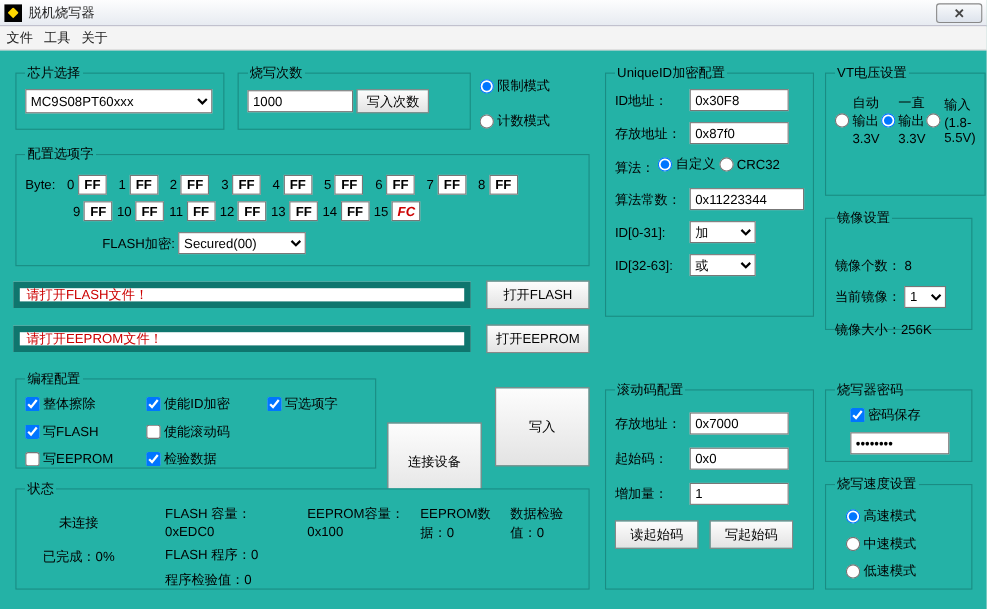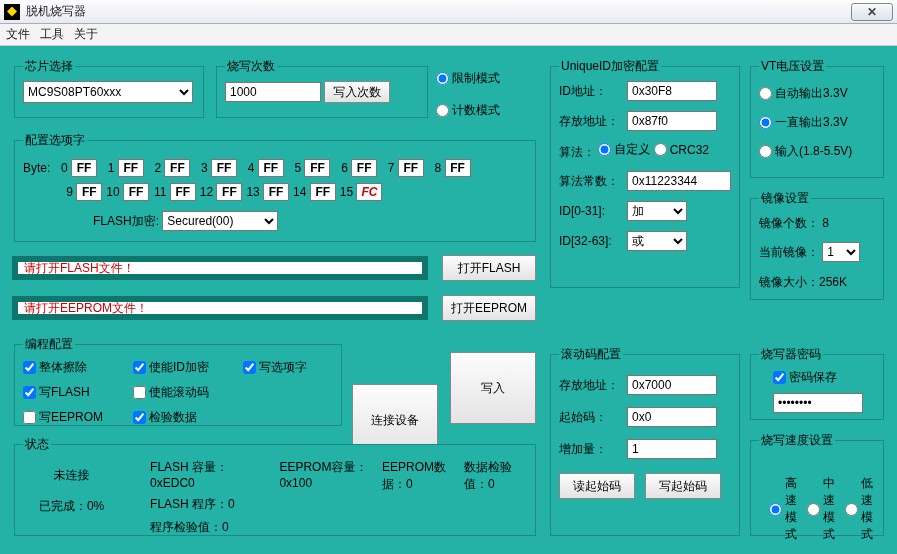--- a/index.html
+++ b/index.html
@@ -180,39 +180,39 @@
         <input class="inp" style="width: 104px;" value="0x11223344">
         <span class="lbl">ID[0-31]:</span>
         <select class="sel" style="width:60px;"><option>加</option></select>
         <span class="lbl">ID[32-63]:</span>
         <select class="sel" style="width:60px;"><option>或</option></select>
       </div>
     </fieldset>
 
     <fieldset style="left:750px;top:12px;width:134px;height:120px;">
       <legend>VT电压设置</legend>
-      <div style="display:flex;flex-direction:column;gap:12px;margin-top:4px;">
+      <div style="display:flex;flex-direction:row;gap:1px;margin-top:4px;">
         <label class="rb">
             <input type="radio" style="">
             <span>自动输出3.3V</span>
           </label>
         <label class="rb">
             <input type="radio" checked="" style="">
             <span>一直输出3.3V</span>
           </label>
         <label class="rb">
             <input type="radio" style="">
             <span>输入(1.8-5.5V)</span>
           </label>
       </div>
     </fieldset>
 
     <fieldset style="left:750px;top:144px;width:134px;height:110px;">
       <legend>镜像设置</legend>
-      <div style="margin-top:2px;"><span class="lbl">镜像个数：</span> <span class="lbl">8</span></div>
+      <div style="margin-top:20px;"><span class="lbl">镜像个数：</span> <span class="lbl">8</span></div>
       <div style="margin-top:10px;"><span class="lbl">当前镜像：</span> <select class="sel" style="width:38px;"><option>1</option></select></div>
       <div style="margin-top:12px;"><span class="lbl">镜像大小：256K</span></div>
     </fieldset>
 
     <fieldset style="left:550px;top:300px;width:190px;height:190px;">
       <legend>滚动码配置</legend>
       <div style="display:grid;grid-template-columns:68px 1fr;row-gap:12px;align-items:center;margin-top:6px;">
         <span class="lbl">存放地址：</span>
         <input class="inp" style="width: 90px;" value="0x7000">
         <span class="lbl">起始码：</span>
@@ -230,21 +230,21 @@
       <legend>烧写器密码</legend>
       <label class="cb" style="margin-left:14px;">
           <input type="checkbox" checked="" style="">
           <span>密码保存</span>
         </label>
       <input class="inp" type="password" style="width: 90px; margin-left: 14px; margin-top: 6px;" value="********">
     </fieldset>
 
     <fieldset style="left:750px;top:386px;width:134px;height:104px;">
       <legend>烧写速度设置</legend>
-      <div style="display:flex;flex-direction:row;gap:8px;margin-top:20px;margin-left:10px;">
+      <div style="display:flex;flex-direction:column;gap:8px;margin-top:6px;margin-left:10px;">
         <label class="rb">
             <input type="radio" checked="" style="">
             <span>高速模式</span>
           </label>
         <label class="rb">
             <input type="radio" style="">
             <span>中速模式</span>
           </label>
         <label class="rb">
             <input type="radio" style="">

